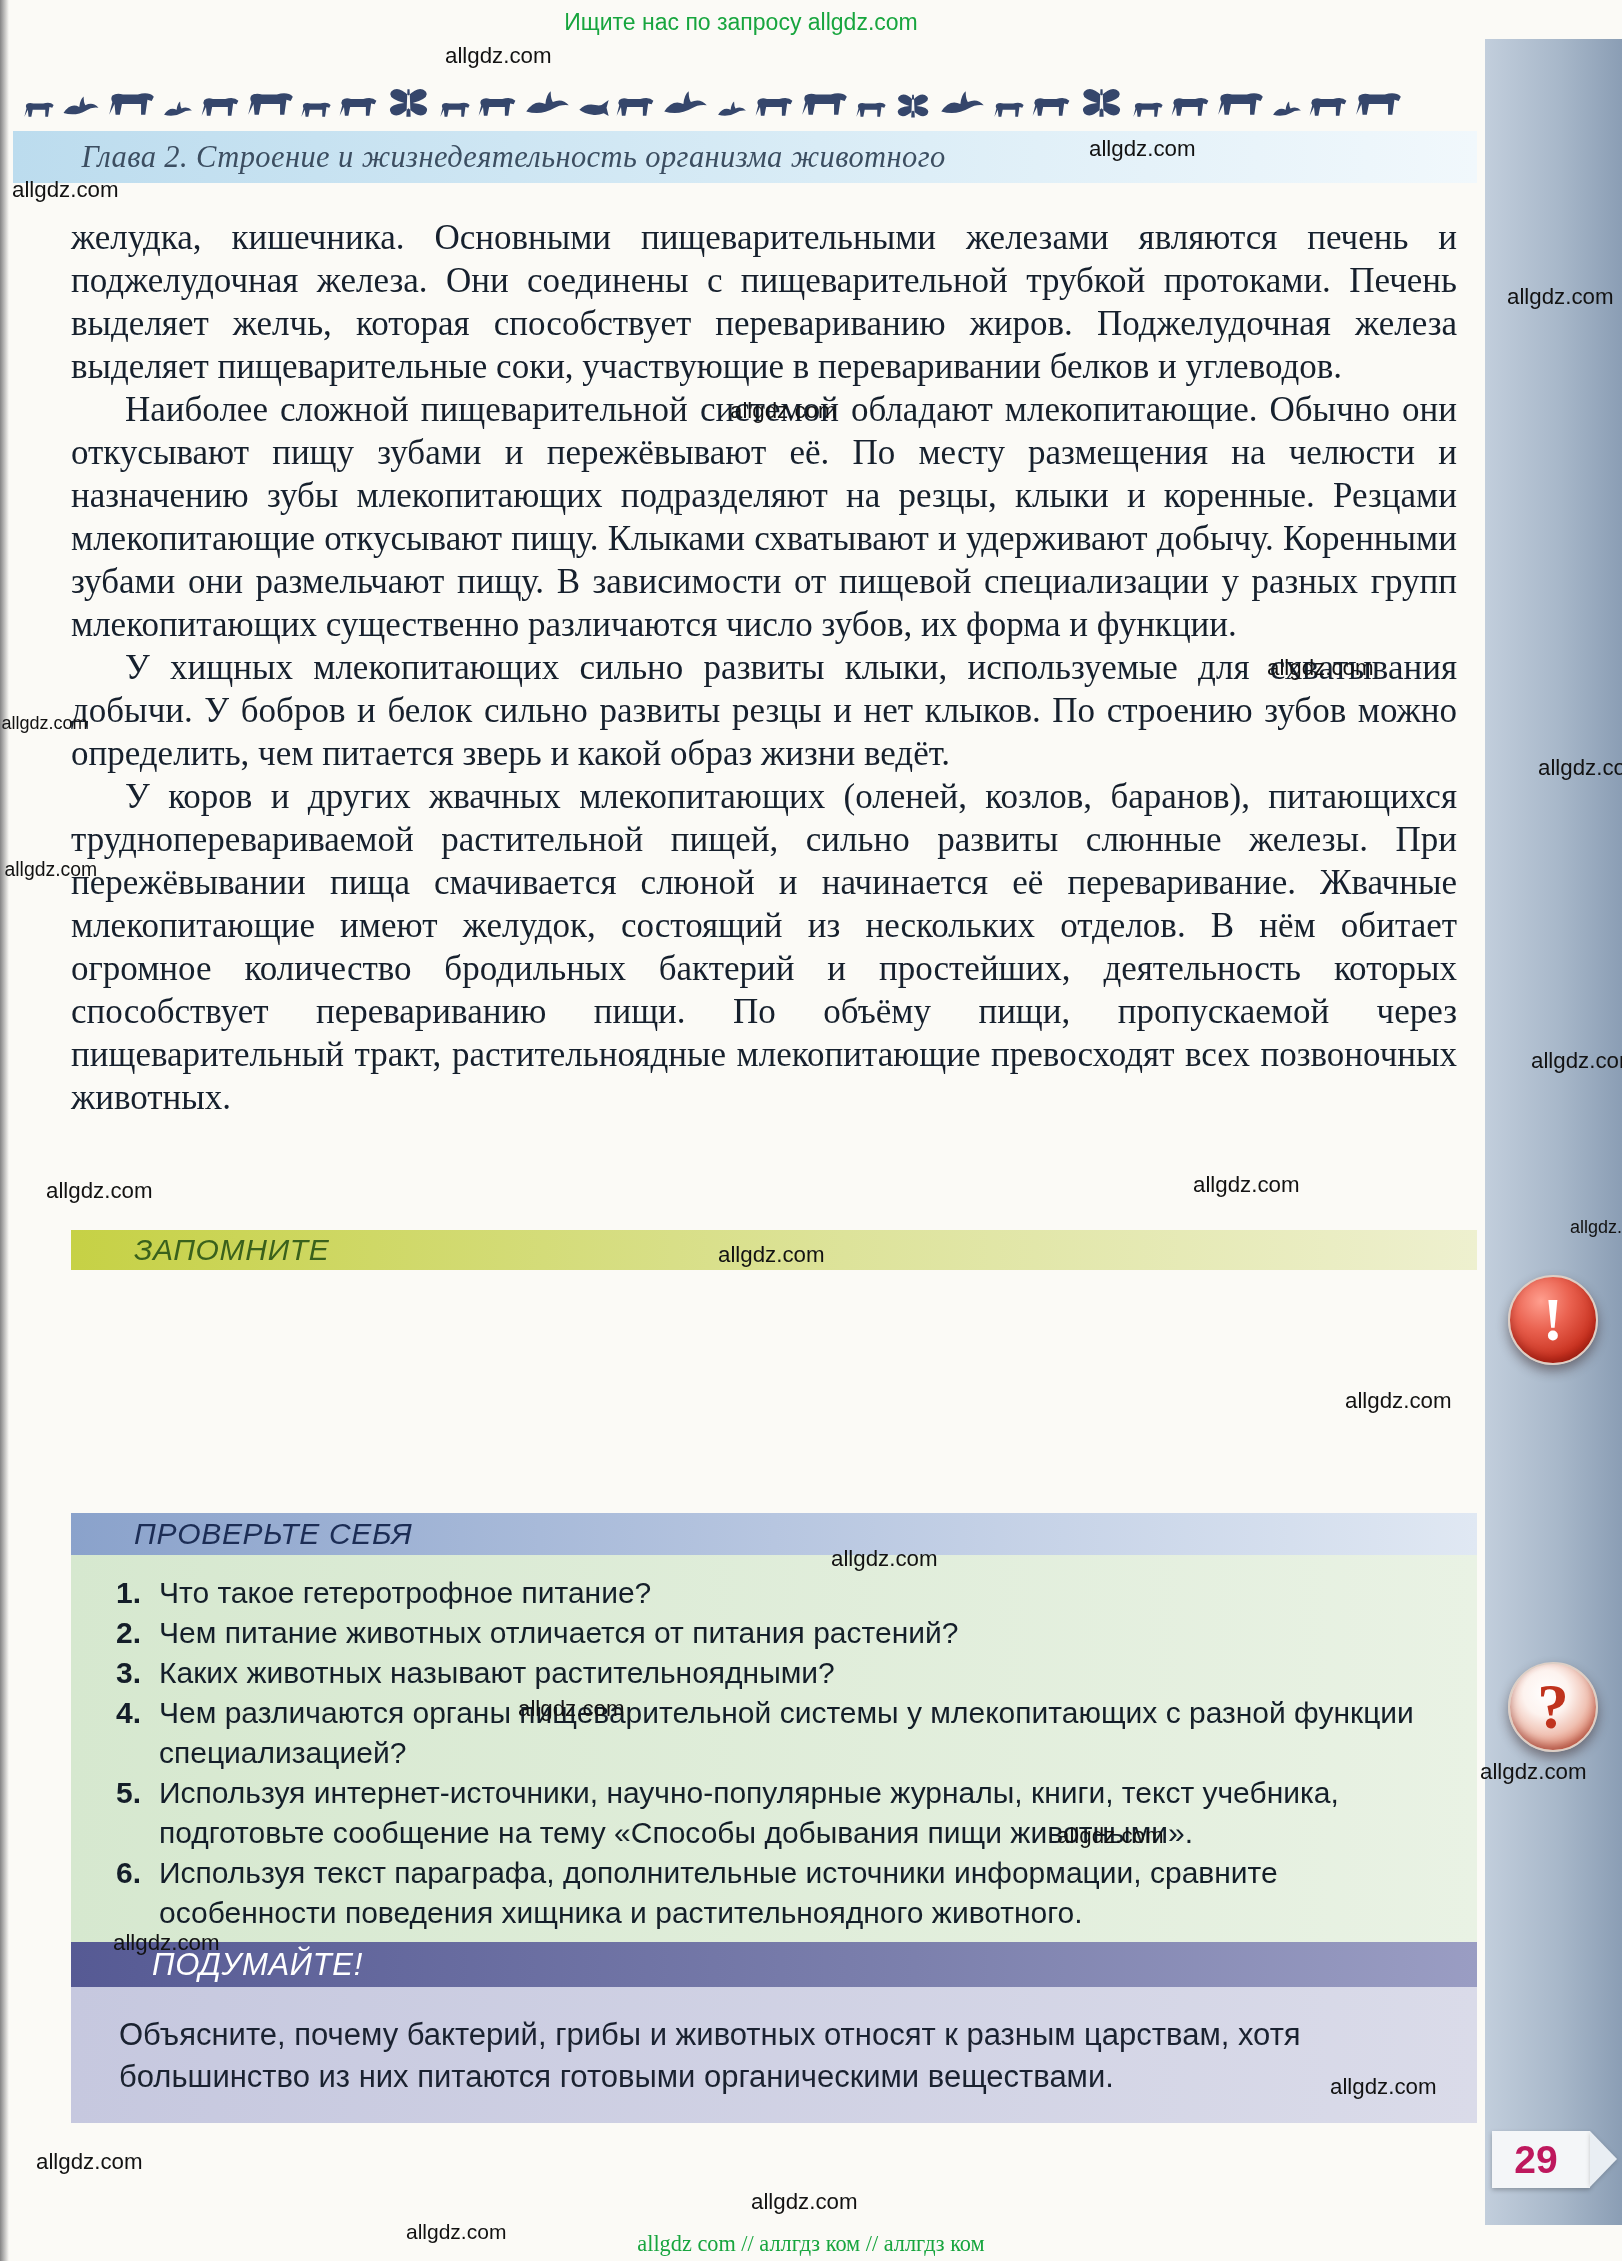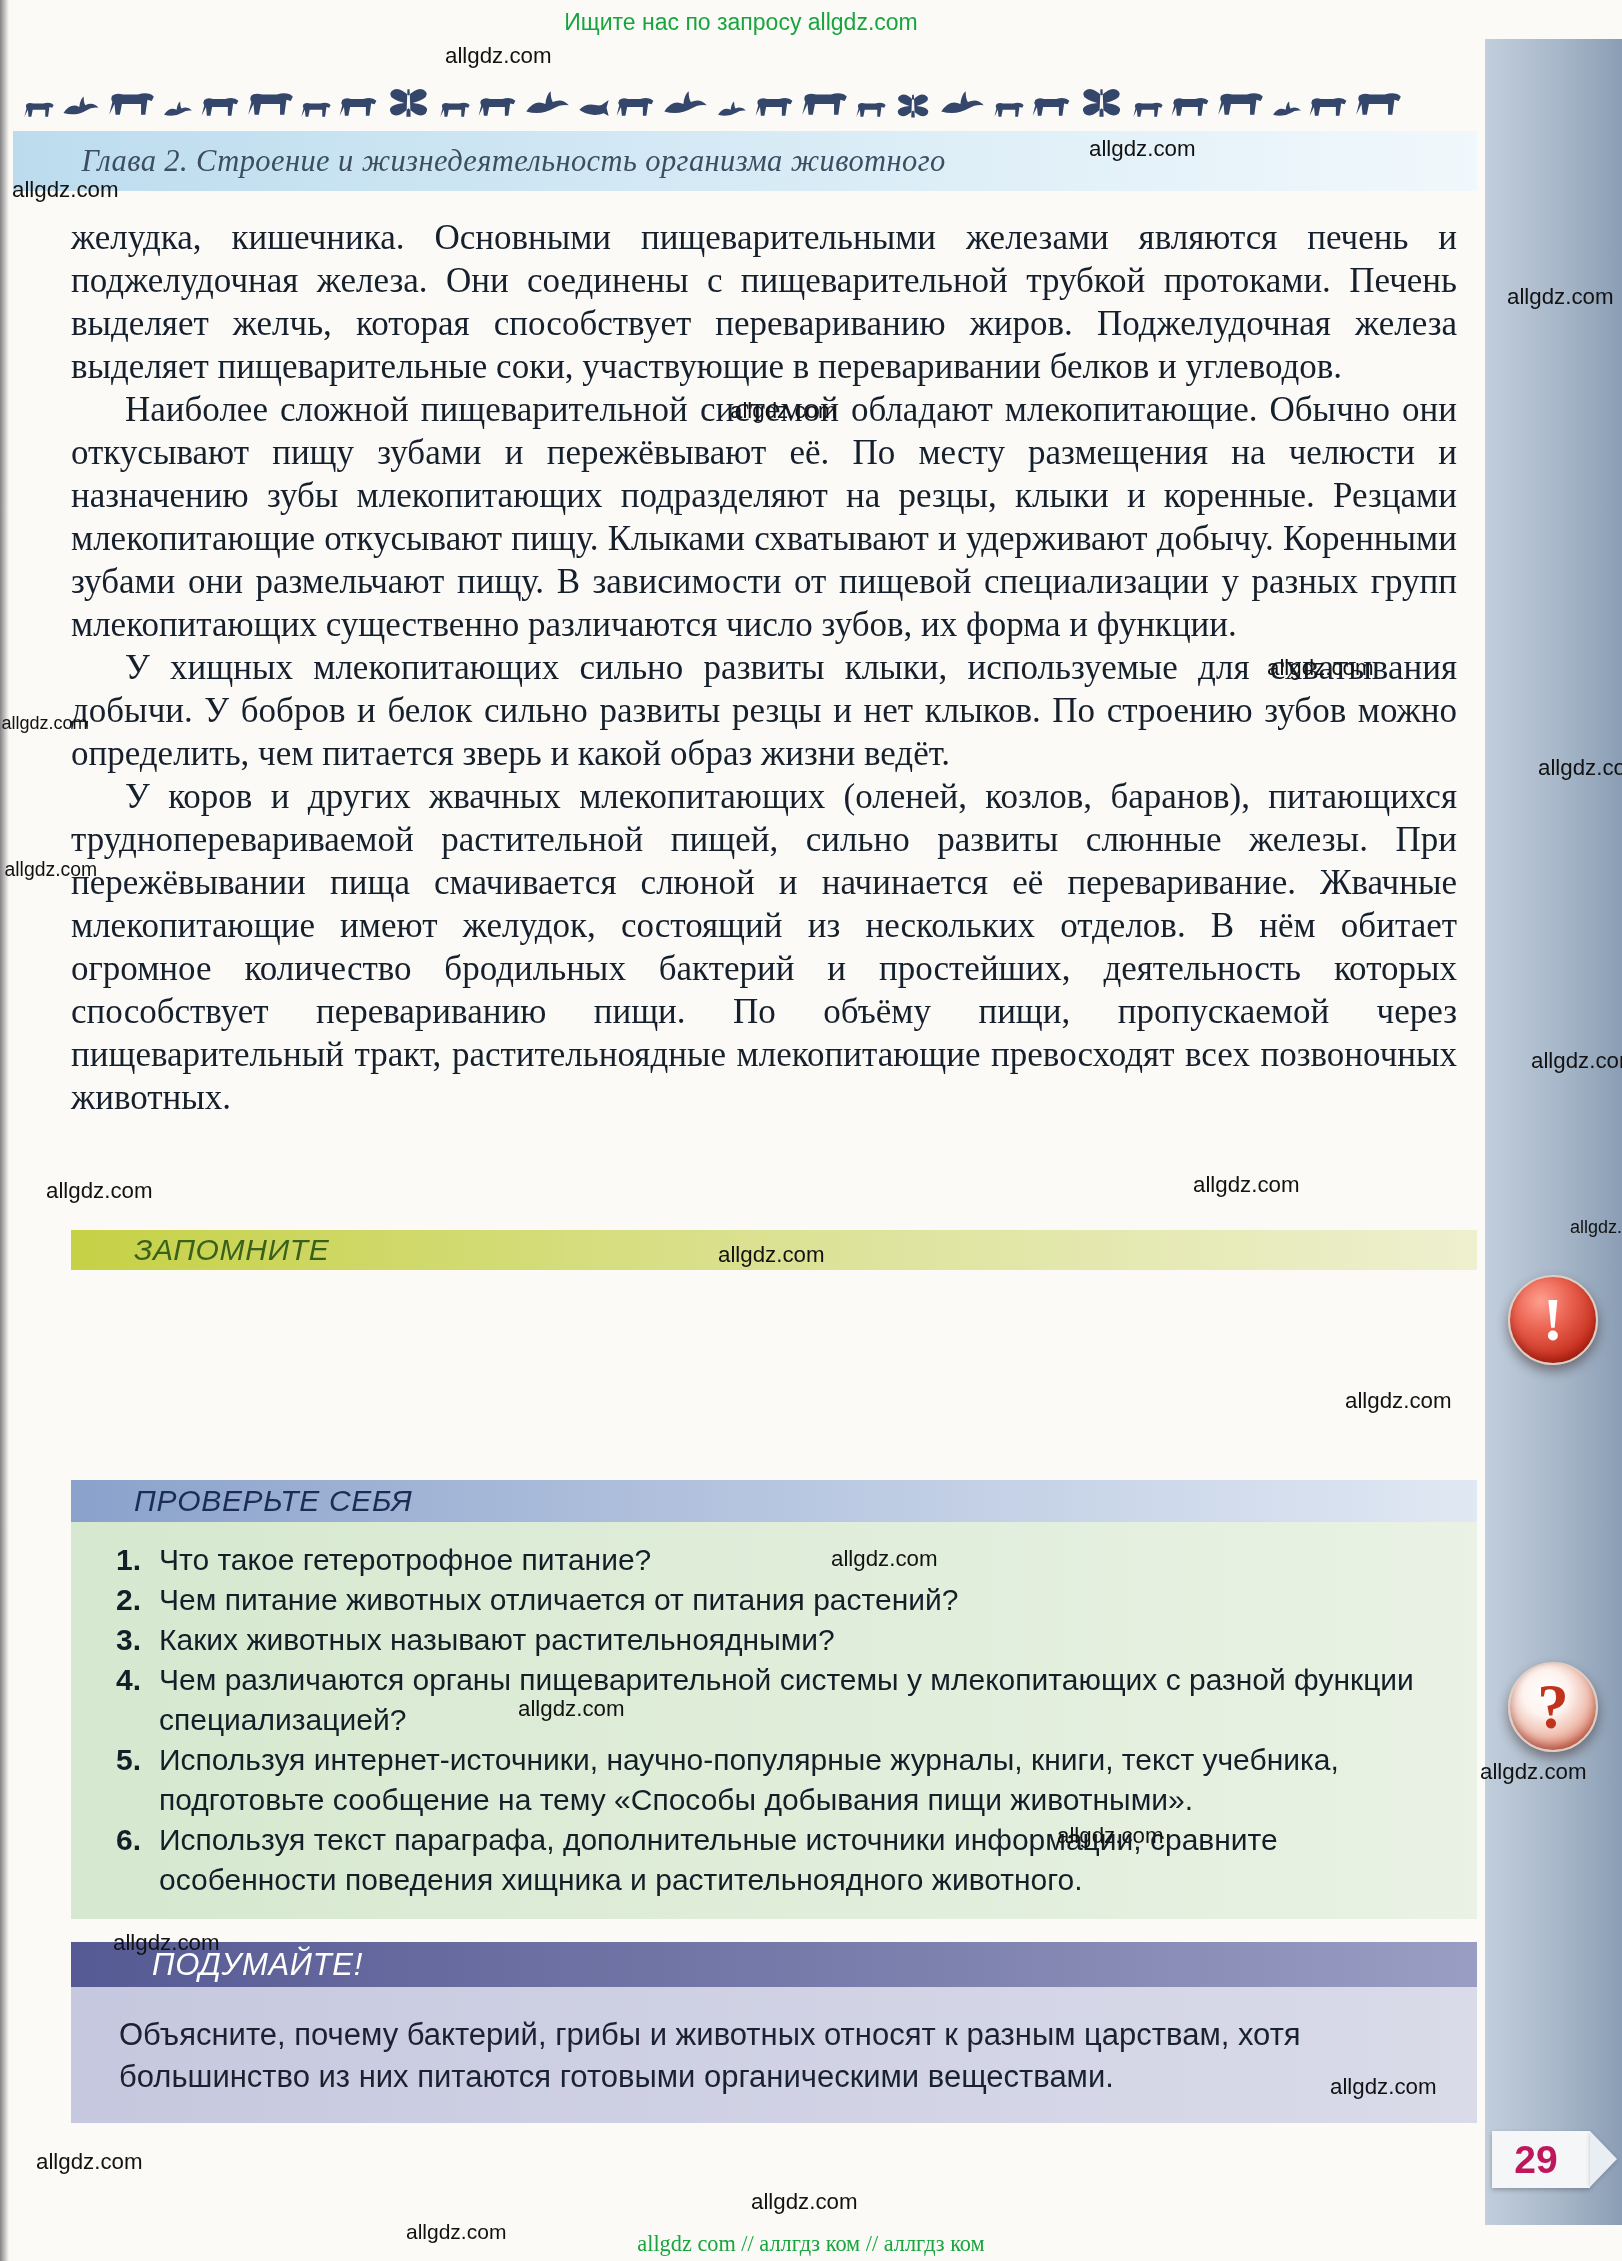--- a/index.html
+++ b/index.html
@@ -28,21 +28,21 @@
     position:absolute; top:2231px; left:0; width:1622px; text-align:center;
     font-family:Liberation Serif, serif; font-size:22.3px; color:#17a53e;
     z-index:30;
   }
   .animal-band {
     position:absolute; top:77px; left:22.3px; width:1382px; height:43px;
     display:flex; justify-content:space-between; align-items:flex-end; z-index:5;
   }
   .animal-band svg { display:block; }
   .chapter-band {
-    position:absolute; top:131px; left:13.4px; width:1464px; height:60px;
+    position:absolute; top:131px; left:13.4px; width:1464px; height:52px;
     background:linear-gradient(to right,#bcdcee 0%, #d9ecf6 55%, #f1f8fc 100%);
     display:flex; align-items:center; z-index:5;
   }
   .chapter-title {
     font-style:italic; font-size:30.5px; color:#3c4e61; padding-left:68px; letter-spacing:0.4px;
   }
   .body-text {
     position:absolute; top:216px; left:71px; width:1386px;
     font-size:35px; line-height:43px; color:#16202d; text-align:justify; z-index:5;
   }
@@ -64,21 +64,21 @@
   .remember-box .box-title { font-size:30px; color:#3a611c; padding-left:63px; }
   .remember-content {
     background:linear-gradient(to right,#e8edbe 0%, #f2f4da 100%);
     padding:18px 45px 19.4px 48px;
   }
   .remember-terms {
     font-family:"Liberation Serif", serif; font-weight:bold; font-style:italic;
     font-size:33px; line-height:43px; color:#2b5013;
   }
 
-  .check-box { top:1480px; }
+  .check-box { top:1513px; }
   .check-box .box-header {
     height:42px;
     background:linear-gradient(to right,#8aa2cb 0%, #b7c6e0 50%, #e0e8f3 100%);
   }
   .check-box .box-title { font-size:30px; color:#1c2d55; padding-left:63px; }
   .check-content {
     background:linear-gradient(to right,#d6e8cf 0%, #e9f2e4 100%);
     padding:18px 39px 19.4px 45px;
     font-family:"Liberation Sans", sans-serif; font-size:30px; line-height:40px; color:#141e29;
   }

